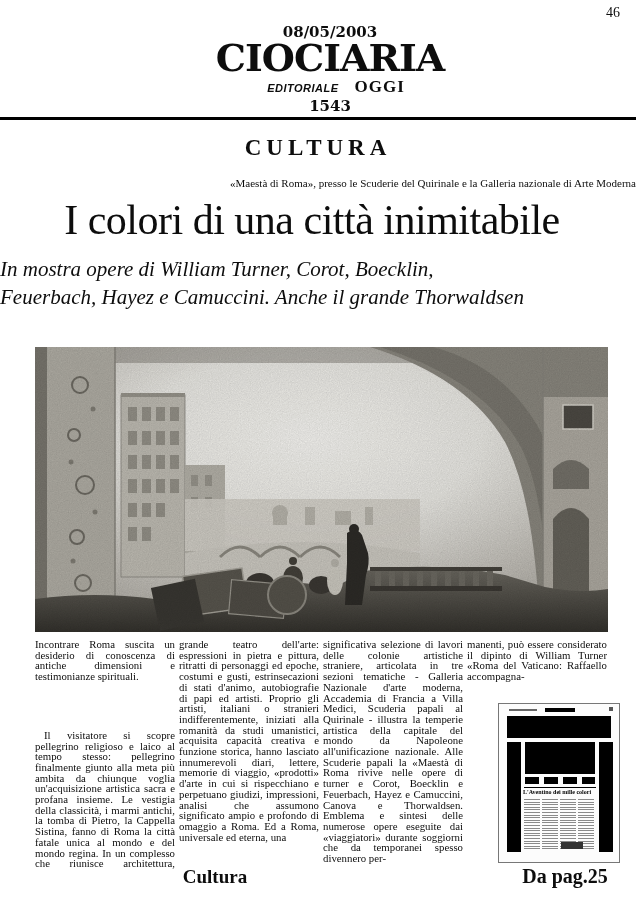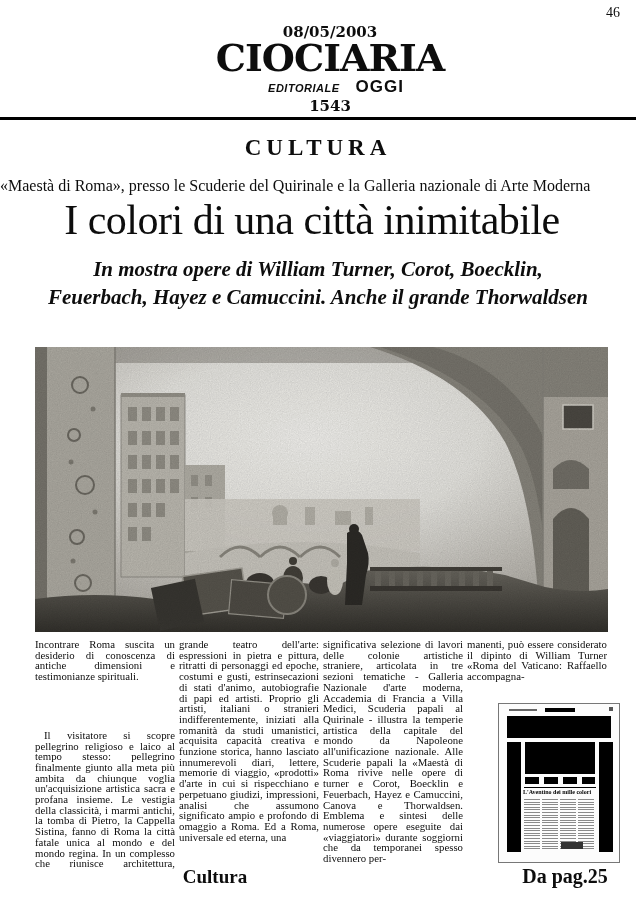--- a/index.html
+++ b/index.html
@@ -8,32 +8,32 @@
 
   .page-number{position:absolute;top:5px;right:16px;font-size:14px;}
 
   .masthead{position:absolute;top:23px;left:0;right:0;text-align:center;transform:translateX(12px);}
   .m-date{font-family:"DejaVu Serif",serif;font-weight:bold;font-size:15px;}
   .m-title{font-family:"DejaVu Serif",serif;font-weight:bold;font-size:38px;line-height:1.0;
            letter-spacing:-1px;margin-top:-2px;}
   .m-subrow{display:flex;justify-content:center;align-items:baseline;gap:16px;margin-top:0px;}
   .m-editoriale{font-family:"Liberation Sans",sans-serif;font-style:italic;font-weight:bold;
                 font-size:11px;letter-spacing:.5px;margin-left:12px;}
-  .m-oggi{font-family:Liberation Sans, sans-serif;font-weight:bold;font-size:17px;letter-spacing:1px;}
+  .m-oggi{font-family:Liberation Serif, serif;font-weight:bold;font-size:17px;letter-spacing:1px;}
   .m-code{font-family:"DejaVu Serif",serif;font-weight:bold;font-size:15px;margin-top:0px;}
 
   .rule{position:absolute;top:117px;left:0;width:636px;height:3px;background:#000;}
 
   .section-title{position:absolute;top:135px;left:0;right:0;text-align:center;
                  font-weight:bold;font-size:23px;letter-spacing:5px;}
-  .kicker{position:absolute;top:177px;left:0;right:0;text-align:left;font-size:16px;}
+  .kicker{position:absolute;top:177px;left:0;right:0;text-align:right;font-size:11px;}
   .headline{position:absolute;top:197px;left:0;right:12px;text-align:center;
             font-size:42px;letter-spacing:-0.5px;line-height:1.1;white-space:nowrap;}
-  .subhead{position:absolute;top:256px;left:0;right:0;text-align:center;
-           font-weight:bold;font-style:italic;font-size:21px;line-height:1.32;}
+  .subhead{position:absolute;top:256px;left:0;right:0;
+           font-weight:normal;font-style:italic;font-size:21px;line-height:1.32;}
 
   .photo{position:absolute;top:347px;left:35px;width:573px;height:285px;background:#b7b4ac;}
   .photo svg{display:block;width:100%;height:100%;}
 
   .columns{position:absolute;top:639px;left:35px;width:584px;height:230px;
            display:flex;gap:4px;overflow:hidden;}
   .col{width:140px;flex:0 0 140px;font-size:10.8px;line-height:10.7px;text-align:justify;
        letter-spacing:0;}
   .col p{margin:0;}
   .col p + p{text-indent:9px;margin-top:48px;}

